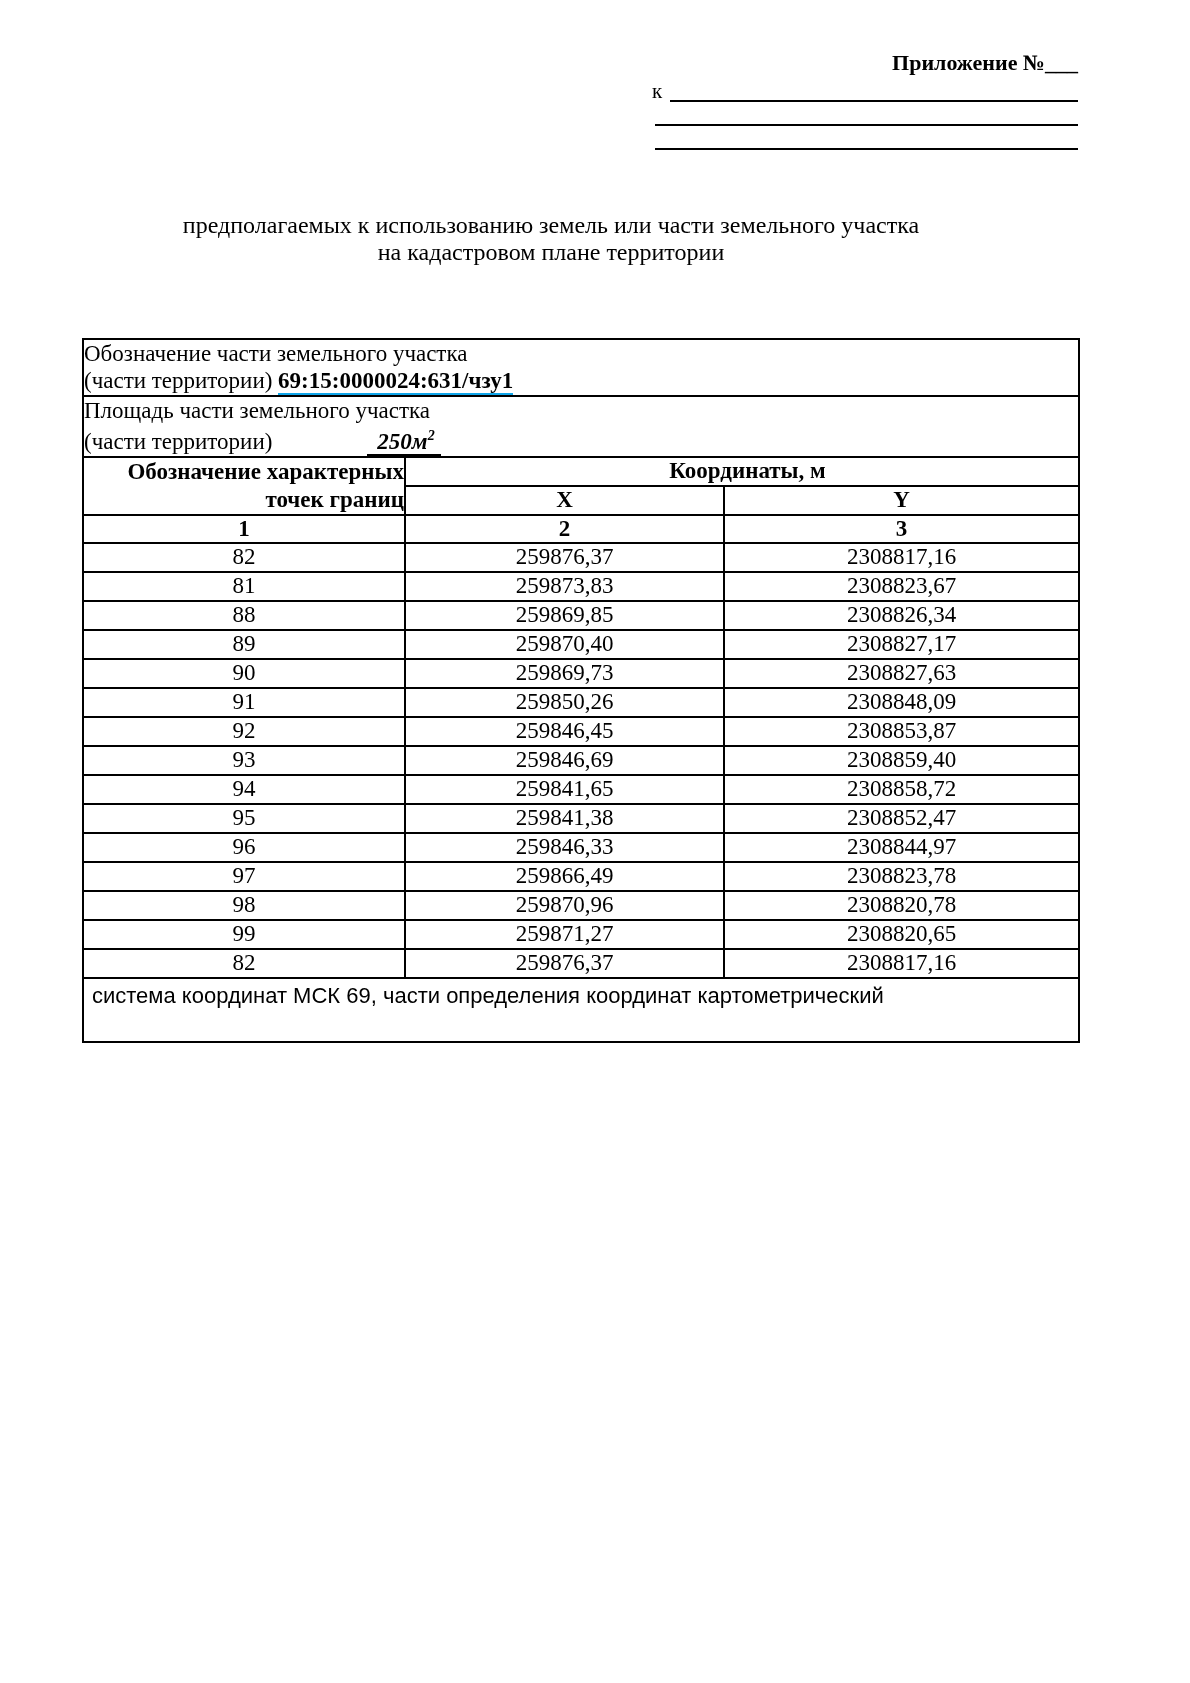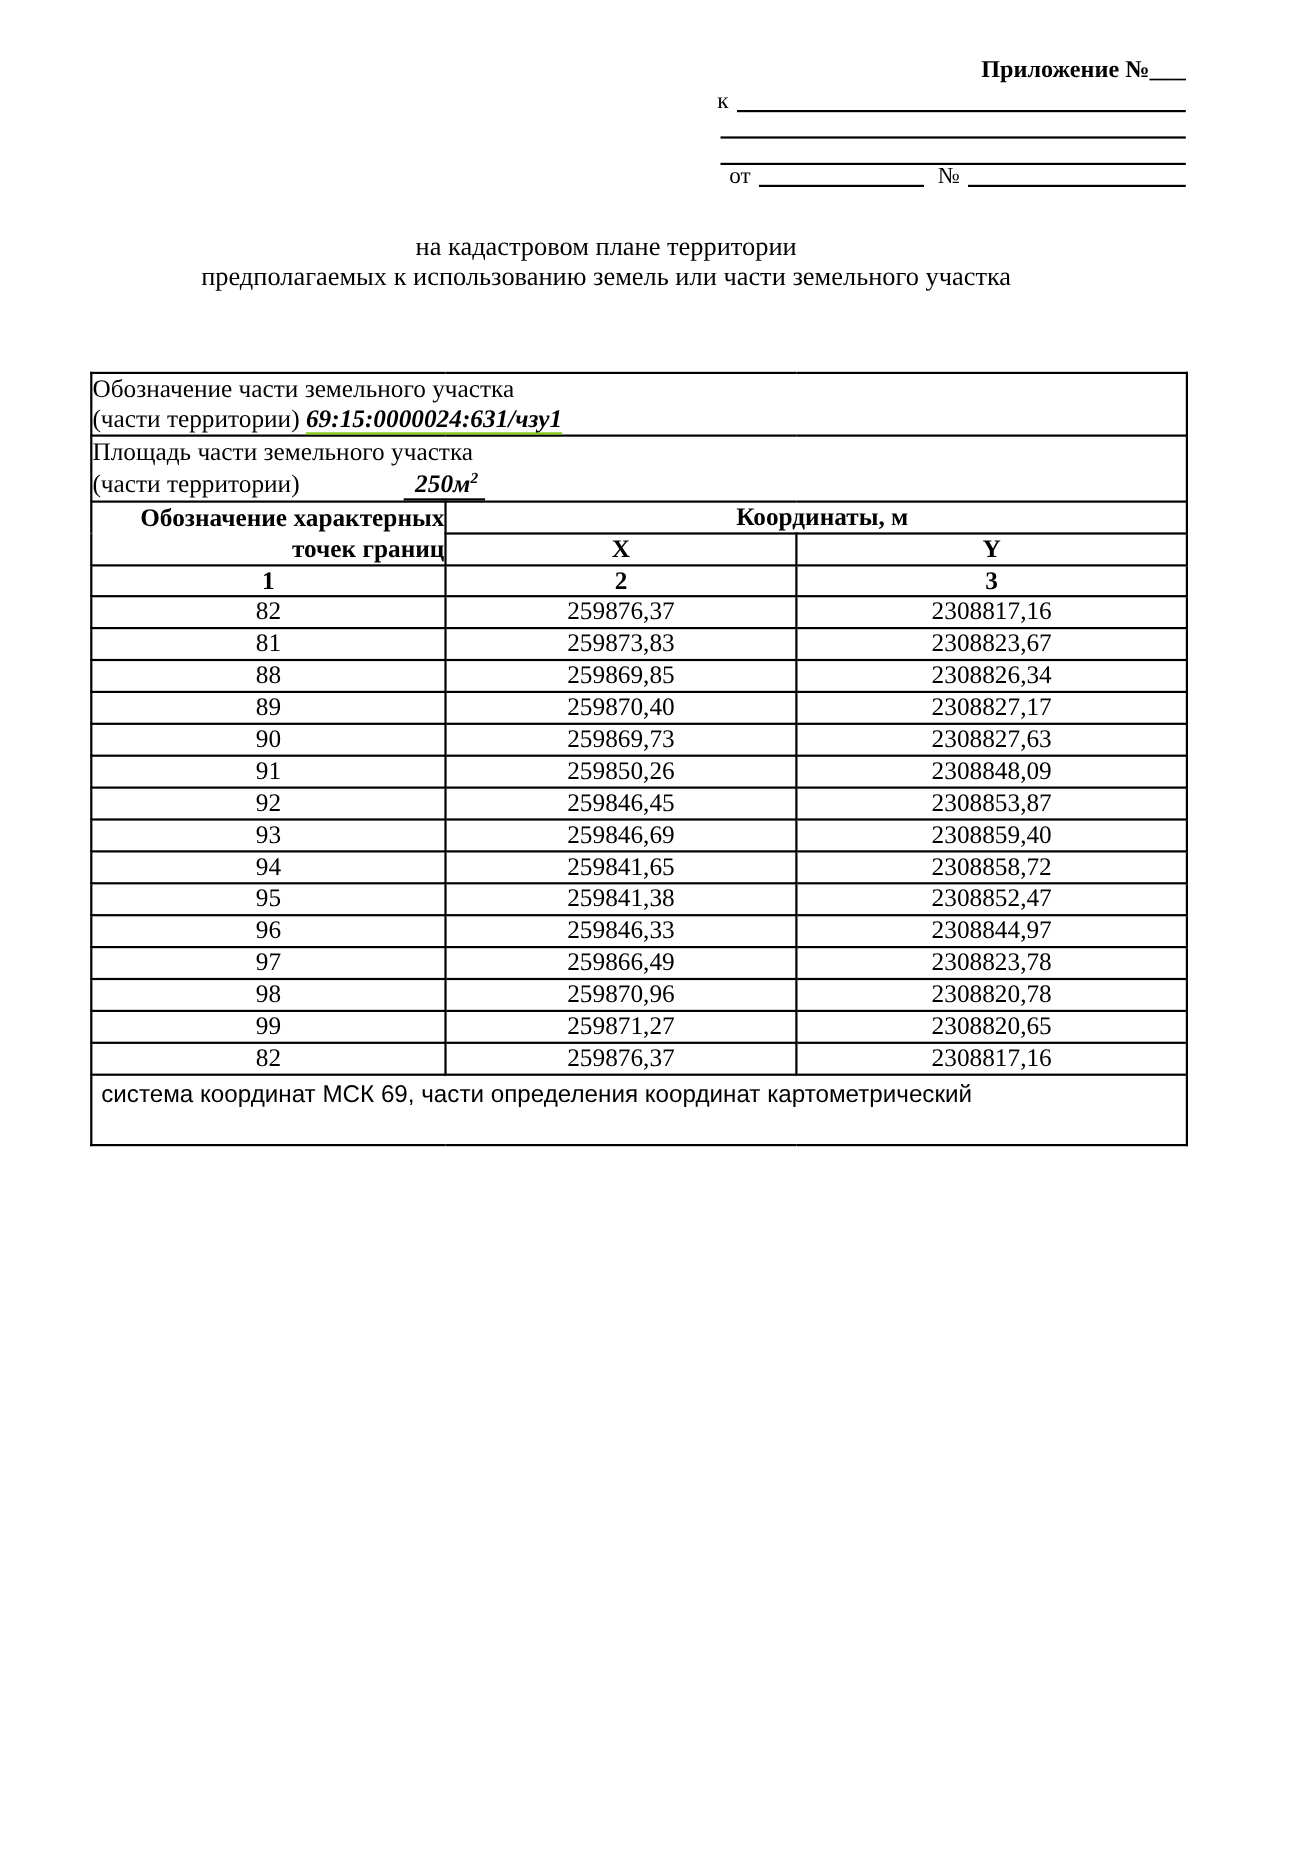--- a/index.html
+++ b/index.html
@@ -75,23 +75,22 @@
   table.doc-table td {
     border: 2px solid #000;
     padding: 0;
     vertical-align: middle;
   }
   td.txt-cell { padding: 1px 6px; }
   .cell-line { display: block; line-height: 27px; }
   .cad-value {
     display: inline-block;
     font-weight: bold;
-    border-bottom: 2px solid #84cc16;
+    border-bottom: 2px solid #0ea5e9;
     line-height: 24px;
-    font-style: italic;
   }
   .area-value {
     display: inline-block;
     font-weight: bold;
     font-style: italic;
     border-bottom: 2px solid #000;
     margin-left: 95px;
     padding: 0 6px 0 10px;
     line-height: 24px;
   }
@@ -125,30 +124,24 @@
   <div class="appendix-label">Приложение №___</div>
 
   <div class="fill-line line-k">
     <span class="lbl">к</span>
     <span class="ul"></span>
   </div>
 
   <div class="line-b1"></div>
   <div class="line-b2"></div>
 
-  <div class="fill-line line-ot">
-    <span class="lbl">от</span>
-    <span class="ul-fixed"></span>
-    <span class="lbl lbl-num">№</span>
-    <span class="ul"></span>
-  </div>
 
   <div class="title-block">
+    <p class="title-sub">предполагаемых к использованию земель или части земельного участка</p>
     <p class="title-sub">на кадастровом плане территории</p>
-    <p class="title-sub">предполагаемых к использованию земель или части земельного участка</p>
   </div>
 
   <table class="doc-table">
     <colgroup>
       <col style="width:322px">
       <col style="width:319px">
       <col style="width:355px">
     </colgroup>
     <tbody>
       <tr class="r-designation">

